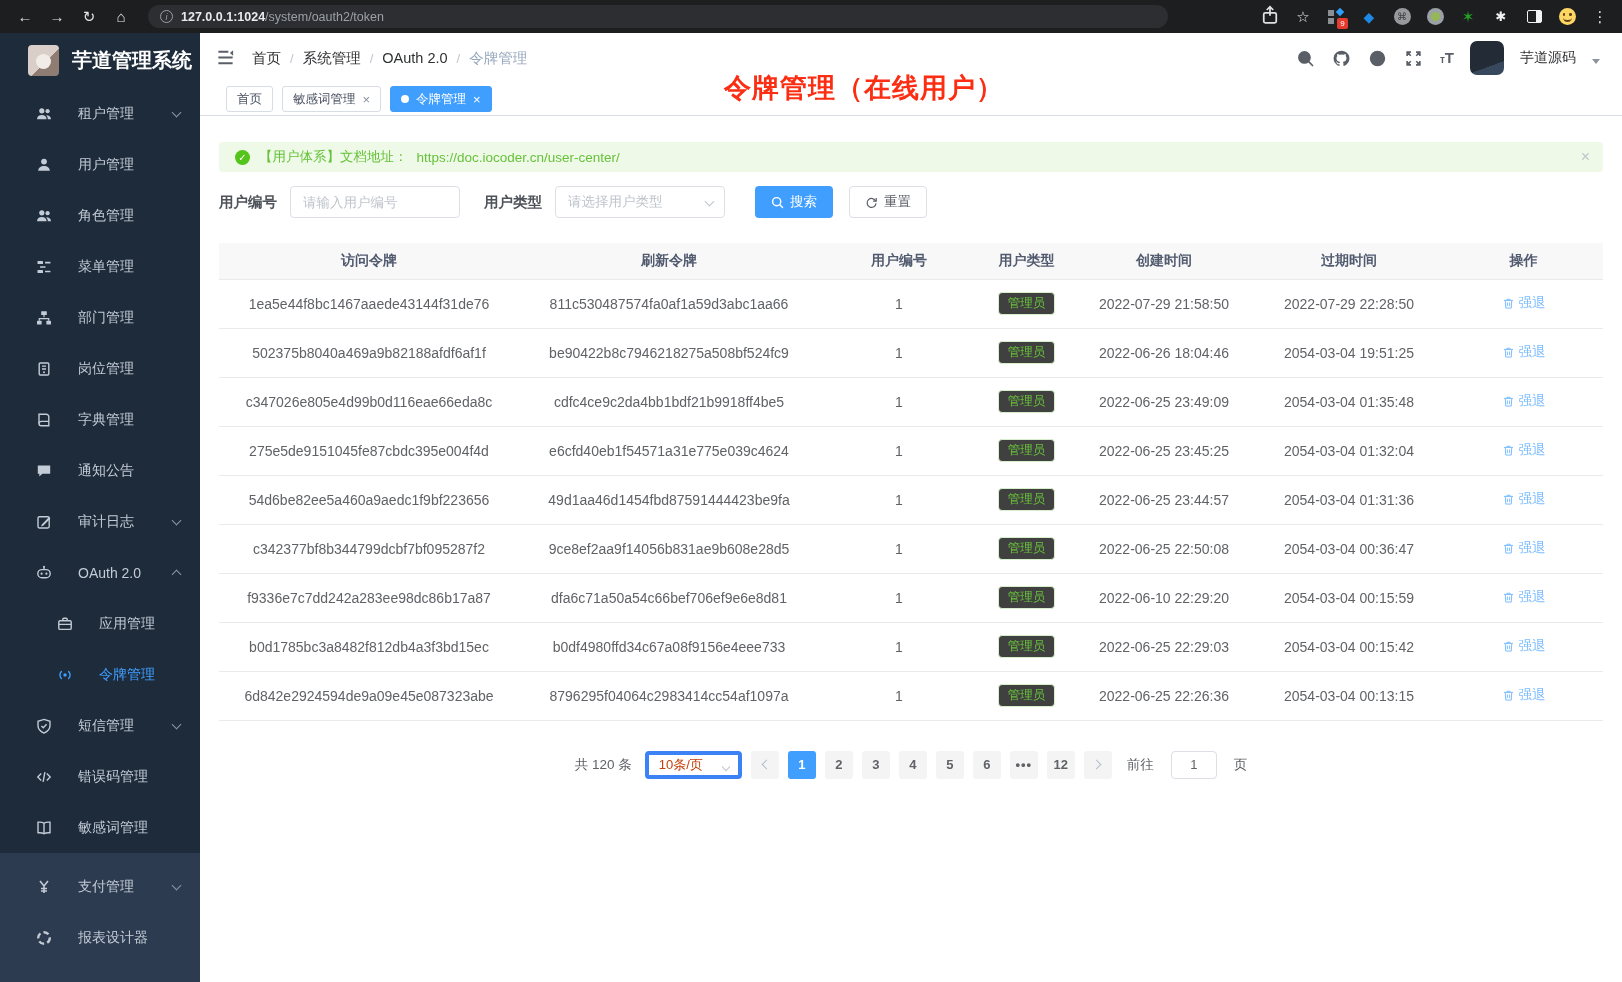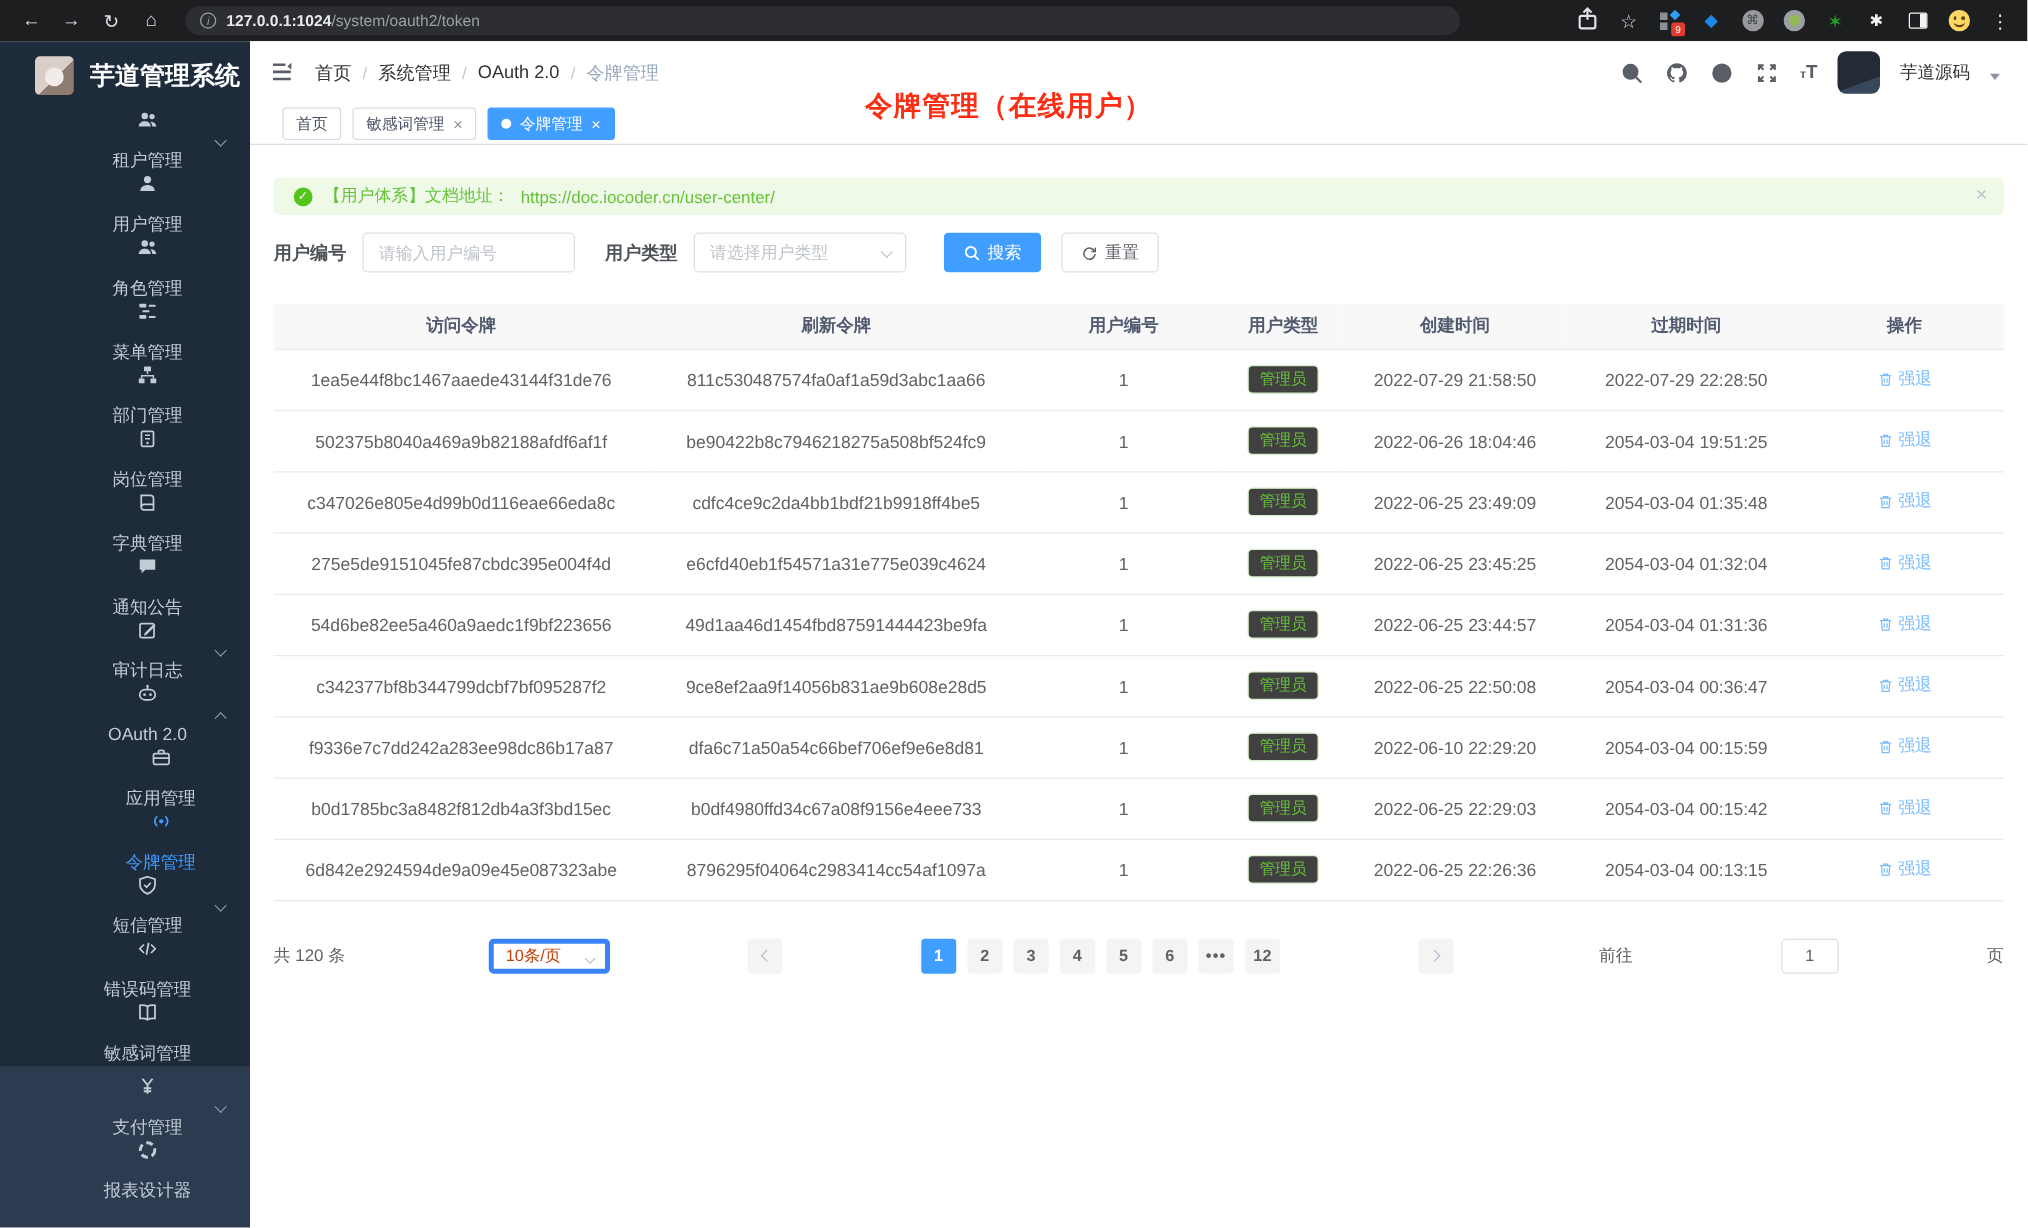--- a/index.html
+++ b/index.html
@@ -37,21 +37,21 @@
   .app { flex:1; display:flex; min-height:0; }
 
   
   .sidebar { width:200px; background:#1d2b3a; display:flex; flex-direction:column; flex:none; }
   .logo-row { height:55px; display:flex; align-items:center; padding-left:28px; gap:13px; flex:none; }
   .logo-img { width:31px; height:31px; border-radius:4px; background:linear-gradient(135deg,#d9cfc8 0 55%, #8f7d74 55%); position:relative; overflow:hidden; flex:none; }
   .logo-img i { position:absolute; left:8px; top:9px; width:15px; height:15px; border-radius:50%; background:#f2ece8; }
   .logo-title { color:#fff; font-size:20px; font-weight:bold; white-space:nowrap; }
   .menu { flex:none; }
   .menu-light { flex:1; background:#2c3b50; padding-top:8px; }
-  .menu-item { height:51px; display:flex; align-items:center; padding-left:36px; gap:16px; color:#c3cbd6; font-size:14px; cursor:pointer; position:relative; white-space:nowrap;flex-direction:column; }
+  .menu-item { height:51px; display:flex; align-items:center; padding-left:36px; gap:26px; color:#c3cbd6; font-size:14px; cursor:pointer; position:relative; white-space:nowrap; }
   .menu-item.sub { padding-left:57px; }
   .menu-item.active { color:#409eff; }
   .menu-item .icon { width:16px; height:16px; flex:none; display:flex; }
   .menu-item .icon svg { width:16px; height:16px; fill:currentColor; }
   .chev { width:7px; height:7px; border-right:1.6px solid #8a97a5; border-bottom:1.6px solid #8a97a5; flex:none; position:absolute; right:20px; }
   .chev.down { transform:rotate(45deg); top:21px; }
   .chev.up { transform:rotate(-135deg); top:24px; }
 
   
   .main { flex:1; display:flex; flex-direction:column; position:relative; min-width:0; background:#fff; }
@@ -71,21 +71,21 @@
   .user-name { font-size:14px; color:#303133; cursor:pointer; }
   .caret-down { width:0; height:0; border-left:4.5px solid transparent; border-right:4.5px solid transparent; border-top:5.5px solid #8c939d; margin-top:6px; cursor:pointer; }
 
   .tabbar { height:33px; border-bottom:1px solid #d8dce5; display:flex; align-items:center; gap:9px; padding:0 26px; flex:none; }
   .tag-tab { height:26px; border:1px solid #d8dce5; background:#fff; display:flex; align-items:center; gap:7px; padding:0 10px; font-size:12.5px; color:#495060; border-radius:3px; cursor:pointer; white-space:nowrap; }
   .tag-tab .dot { width:8px; height:8px; border-radius:50%; background:#fff; }
   .tag-tab .close { font-size:13px; color:#8a919c; line-height:1; }
   .tag-tab.active { background:#409eff; border-color:#409eff; color:#fff; }
   .tag-tab.active .close { color:#fff; }
 
-  .annotation { position:absolute; left:492px; top:37px; font-size:22px; font-weight:bold; color:#fb2e13; z-index:40; letter-spacing:1px; white-space:nowrap; }
+  .annotation { position:absolute; left:524px; top:37px; font-size:27px; font-weight:bold; color:#fb2e13; z-index:40; letter-spacing:1px; white-space:nowrap; }
 
   .content { padding:26px 19px 0; flex:1; min-height:0; }
 
   .alert { height:30px; background:#eef9e8; border-radius:4px; display:flex; align-items:center; padding:0 16px; gap:9px; position:relative; }
   .alert-check { width:15px; height:15px; border-radius:50%; background:#52c41a; color:#fff; font-size:10px; display:flex; align-items:center; justify-content:center; flex:none; }
   .alert-text { font-size:13.5px; color:#67c23a; }
   .alert-link { font-size:13.5px; color:#67c23a; text-decoration:none; cursor:pointer; }
   .alert-close { position:absolute; right:13px; color:#c0c4cc; font-size:16px; cursor:pointer; line-height:1; }
 
   .filters { margin-top:14px; display:flex; align-items:center; }
@@ -100,21 +100,21 @@
   .btn-primary { background:#409eff; color:#fff; }
   .btn-default { background:#fff; color:#5a5e66; border-color:#dcdfe6; }
 
   table.data { margin-top:25px; width:1384px; border-collapse:collapse; table-layout:fixed; }
   table.data th { background:#f8f8f9; height:36px; font-size:14px; font-weight:bold; color:#515a6e; border-bottom:1px solid #e8eaec; text-align:center; }
   table.data td { height:49px; font-size:14px; color:#606266; border-bottom:1px solid #e8eaec; text-align:center; white-space:nowrap; }
   .tag-success { display:inline-block; padding:3px 9px; font-size:12.5px; color:#67c23a; background:#404040; border:1px solid #d8efcb; border-radius:4px; line-height:1.2; }
   .action-link { color:#79bbff; font-size:13.5px; display:inline-flex; align-items:center; gap:4px; cursor:pointer; }
   .action-link svg { width:13px; height:13px; stroke:#79bbff; }
 
-  .pagination { margin-top:30px; width:1384px; display:flex; justify-content:space-between; align-items:center; gap:9px; font-size:13.5px; color:#606266; }
+  .pagination { margin-top:30px; width:1384px; display:flex; justify-content:center; align-items:center; gap:9px; font-size:13.5px; color:#606266; }
   .pg-total { margin-right:4px; white-space:nowrap; }
   .pg-size { width:97px; height:28px; border:4px solid #3b82f6; border-radius:4px; display:flex; align-items:center; padding:0 10px; position:relative; cursor:pointer; color:#c2410c; font-size:13px; }
   .pg-size .schev { position:absolute; right:9px; top:9px; width:6px; height:6px; border-right:1.3px solid #c0c4cc; border-bottom:1.3px solid #c0c4cc; transform:rotate(45deg); }
   .pg-btn { min-width:28px; height:28px; padding:0 4px; border-radius:3px; background:#f4f4f5; color:#606266; font-size:13px; font-weight:bold; display:flex; align-items:center; justify-content:center; cursor:pointer; }
   .pg-btn.active { background:#409eff; color:#fff; }
   .pg-btn.ellip { letter-spacing:1px; color:#606266; }
   .pchev { width:7px; height:7px; border-right:1.6px solid #b4bccc; border-bottom:1.6px solid #b4bccc; }
   .pchev.left { transform:rotate(135deg); margin-left:3px; }
   .pchev.right { transform:rotate(-45deg); margin-right:3px; }
   .pg-goto { margin-left:6px; white-space:nowrap; }

